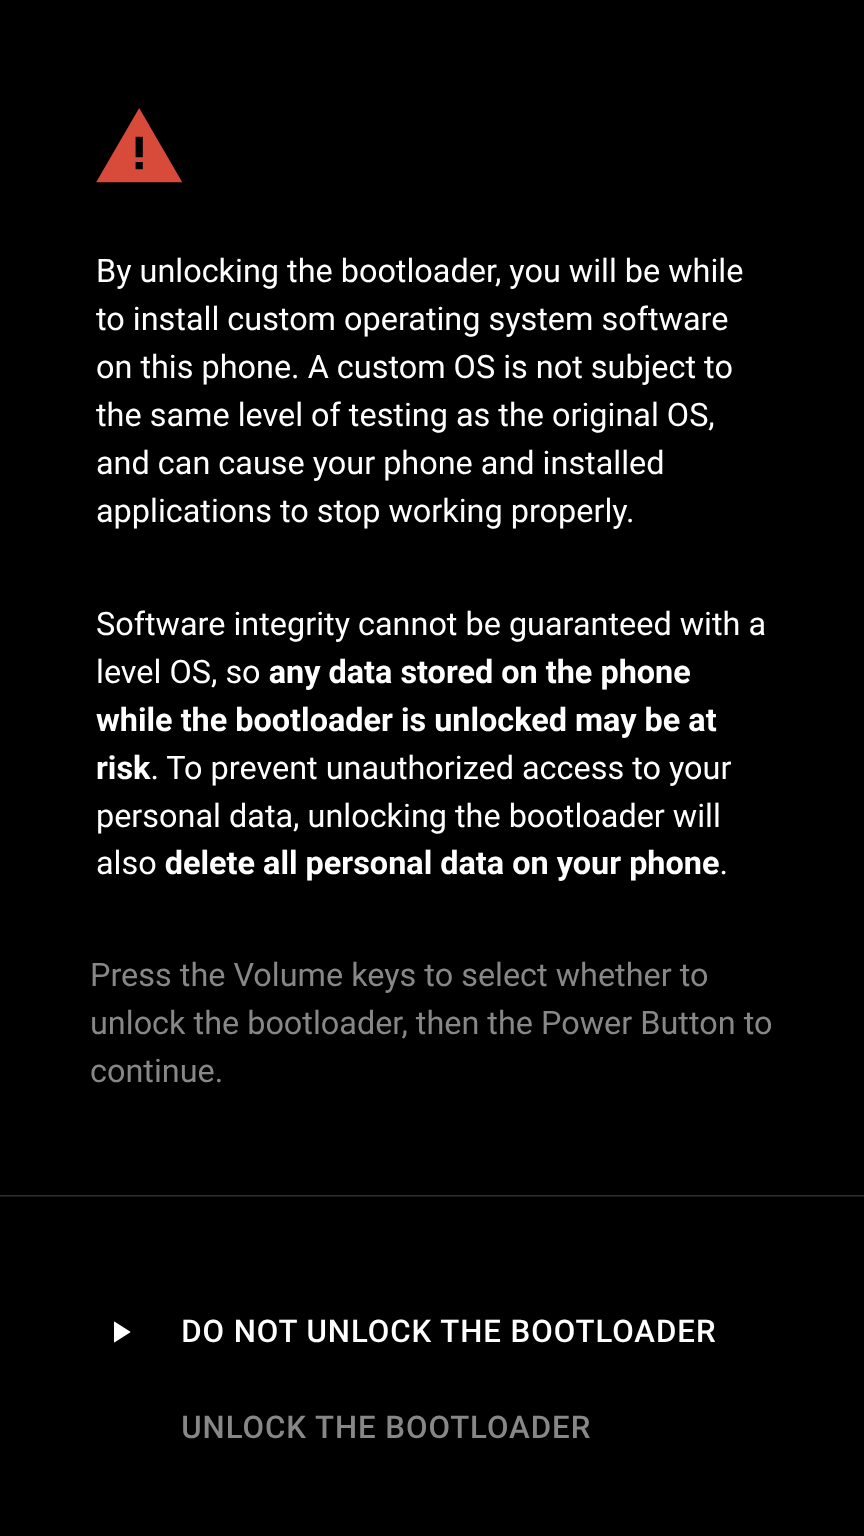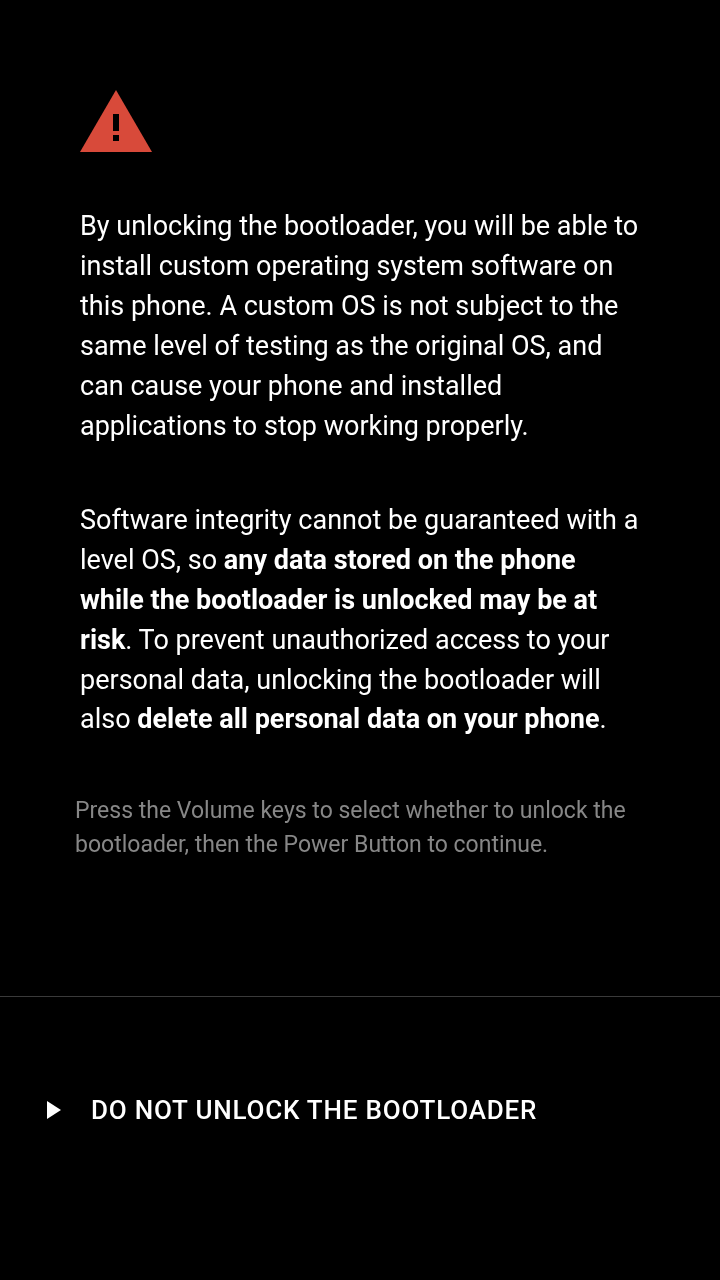--- a/index.html
+++ b/index.html
@@ -31,21 +31,21 @@
       font-size: 27px;
       line-height: 1.48;
       color: #ffffff;
       margin-bottom: 54px;
       font-weight: 400;
     }
     .paragraph .bold {
       font-weight: 700;
     }
     .instruction {
-      font-size: 23px;
+      font-size: 27px;
       line-height: 1.48;
       color: #878787;
       margin-left: -5px;
       margin-right: -5px;
     }
     .divider {
       position: absolute;
       left: 0;
       right: 0;
       top: 996px;
@@ -55,21 +55,22 @@
     .options {
       position: absolute;
       top: 1070px;
       left: 0;
       right: 0;
     }
     .option {
       display: flex;
       align-items: center;
       height: 80px;
-      padding-left: 47px;
+      padding-left: 95px;
+      gap: 12px;
     }
     .option-marker {
       width: 44px;
       display: flex;
       align-items: center;
     }
     .option-marker svg {
       width: 14px;
       height: 18px;
     }
@@ -90,33 +91,37 @@
 
 <div class="content">
   <div class="warning-icon">
     <svg viewBox="0 0 72 62">
       <polygon points="36,0 72,62 0,62" fill="#d84a3a"></polygon>
       <rect x="33" y="24" width="6" height="17" fill="#000000"></rect>
       <rect x="33" y="45" width="6" height="6" fill="#000000"></rect>
     </svg>
   </div>
 
-  <p class="paragraph">By unlocking the bootloader, you will be able to install custom operating system software on this phone. A custom OS is not subject to the same level of testing as the original OS, and can cause your phone and installed applications to stop working properly.</p>
+  <p class="paragraph">By unlocking the bootloader, you will be while to install custom operating system software on this phone. A custom OS is not subject to the same level of testing as the original OS, and can cause your phone and installed applications to stop working properly.</p>
 
   <p class="paragraph">
     <span>Software integrity cannot be guaranteed with a level OS, so </span><span class="bold">any data stored on the phone while the bootloader is unlocked may be at risk</span><span>. To prevent unauthorized access to your personal data, unlocking the bootloader will also </span><span class="bold">delete all personal data on your phone</span><span>.</span>
   </p>
 
   <p class="instruction">Press the Volume keys to select whether to unlock the bootloader, then the Power Button to continue.</p>
 </div>
 
 <div class="divider"></div>
 
 <div class="options">
   <div class="option selected">
     <div class="option-marker">
       <svg viewBox="0 0 14 18">
         <polygon points="0,0 14,9 0,18" fill="#ffffff"></polygon>
       </svg>
     </div>
     <div class="option-label">DO NOT UNLOCK THE BOOTLOADER</div>
   </div>
+  <div class="option unselected">
+    <div class="option-marker"></div>
+    <div class="option-label">UNLOCK THE BOOTLOADER</div>
+  </div>
 </div>
 
 </body></html>

